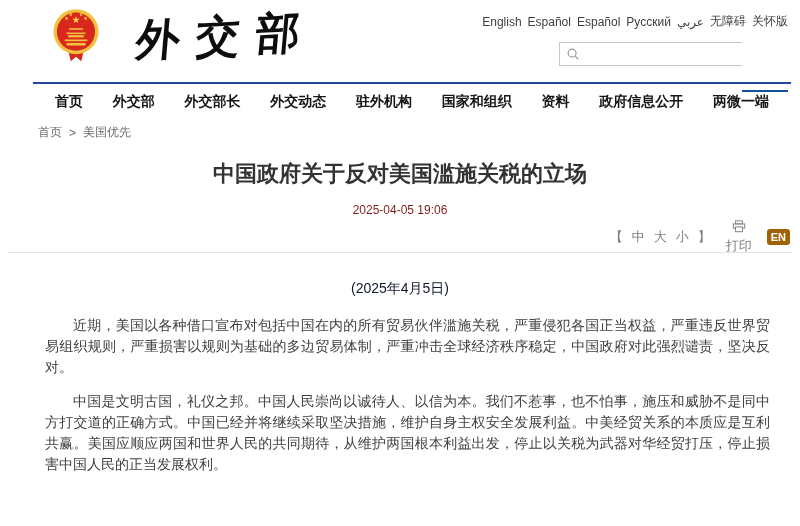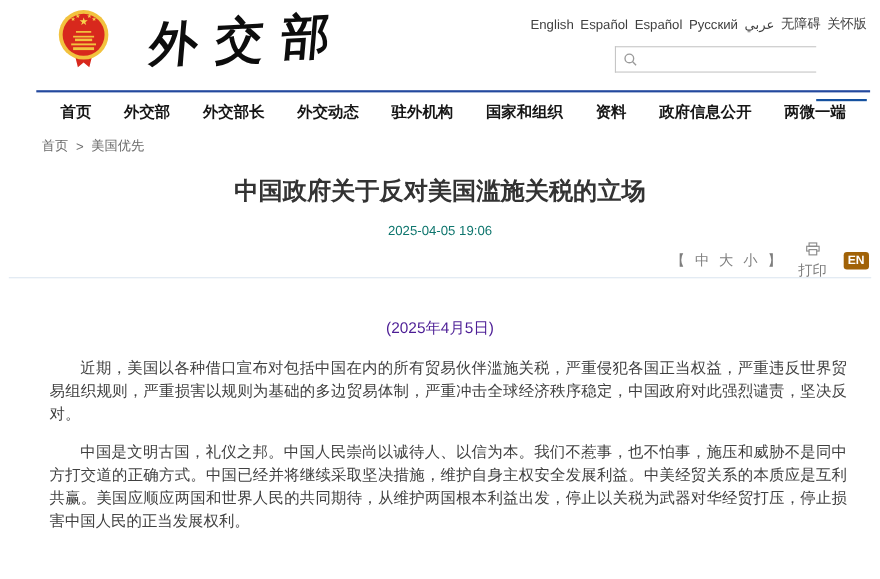--- a/index.html
+++ b/index.html
@@ -32,33 +32,33 @@
 
   
   .breadcrumb{position:absolute;top:124px;left:38px;font-size:12px;color:#6b6b6b;
     display:flex;gap:7px;align-items:center;}
   .breadcrumb a{color:#6b6b6b;text-decoration:none;cursor:pointer;}
 
   
   .article{position:absolute;top:150px;left:0;right:0;}
   .title{margin:8px 40px 0;text-align:center;font-size:22px;line-height:32px;
     font-weight:600;color:#333;}
-  .datetime{margin-top:13px;text-align:center;font-size:12px;line-height:14px;color:#0f766e;}
+  .datetime{margin-top:13px;text-align:center;font-size:12px;line-height:14px;color:#7f1d1d;}
 
   .toolbar{margin:11px 10px 0 0;height:18px;display:flex;justify-content:flex-end;
     align-items:center;gap:15px;font-size:13px;color:#7e7e7e;}
   .fontsize{display:flex;align-items:center;gap:9px;}
   .fontsize a{color:#7e7e7e;text-decoration:none;cursor:pointer;}
   .print{display:flex;align-items:center;gap:4px;cursor:pointer;color:#7e7e7e;flex-direction:column;}
   .en-badge{background:#a16207;color:#fff;font-size:11px;font-weight:bold;
     padding:2px 4px;border-radius:3px;cursor:pointer;line-height:12px;}
 
   .divider{border:none;border-top:1px solid #dde6f0;margin:6px 8px 0;}
 
-  .dateline{margin:37px 0 0;text-align:center;font-size:14px;line-height:16px;color:#4c1d95;}
+  .dateline{margin:27px 0 0;text-align:center;font-size:14px;line-height:16px;color:#0f172a;}
   .paras{margin:19px 30px 0 45px;}
   .paras p{font-size:14px;line-height:21px;color:#404040;text-align:justify;
     text-indent:2em;margin:0 0 13px;font-family:Liberation Serif, serif;}
 </style>
 </head>
 <body>
 
 <div class="page">
 
   <header>

